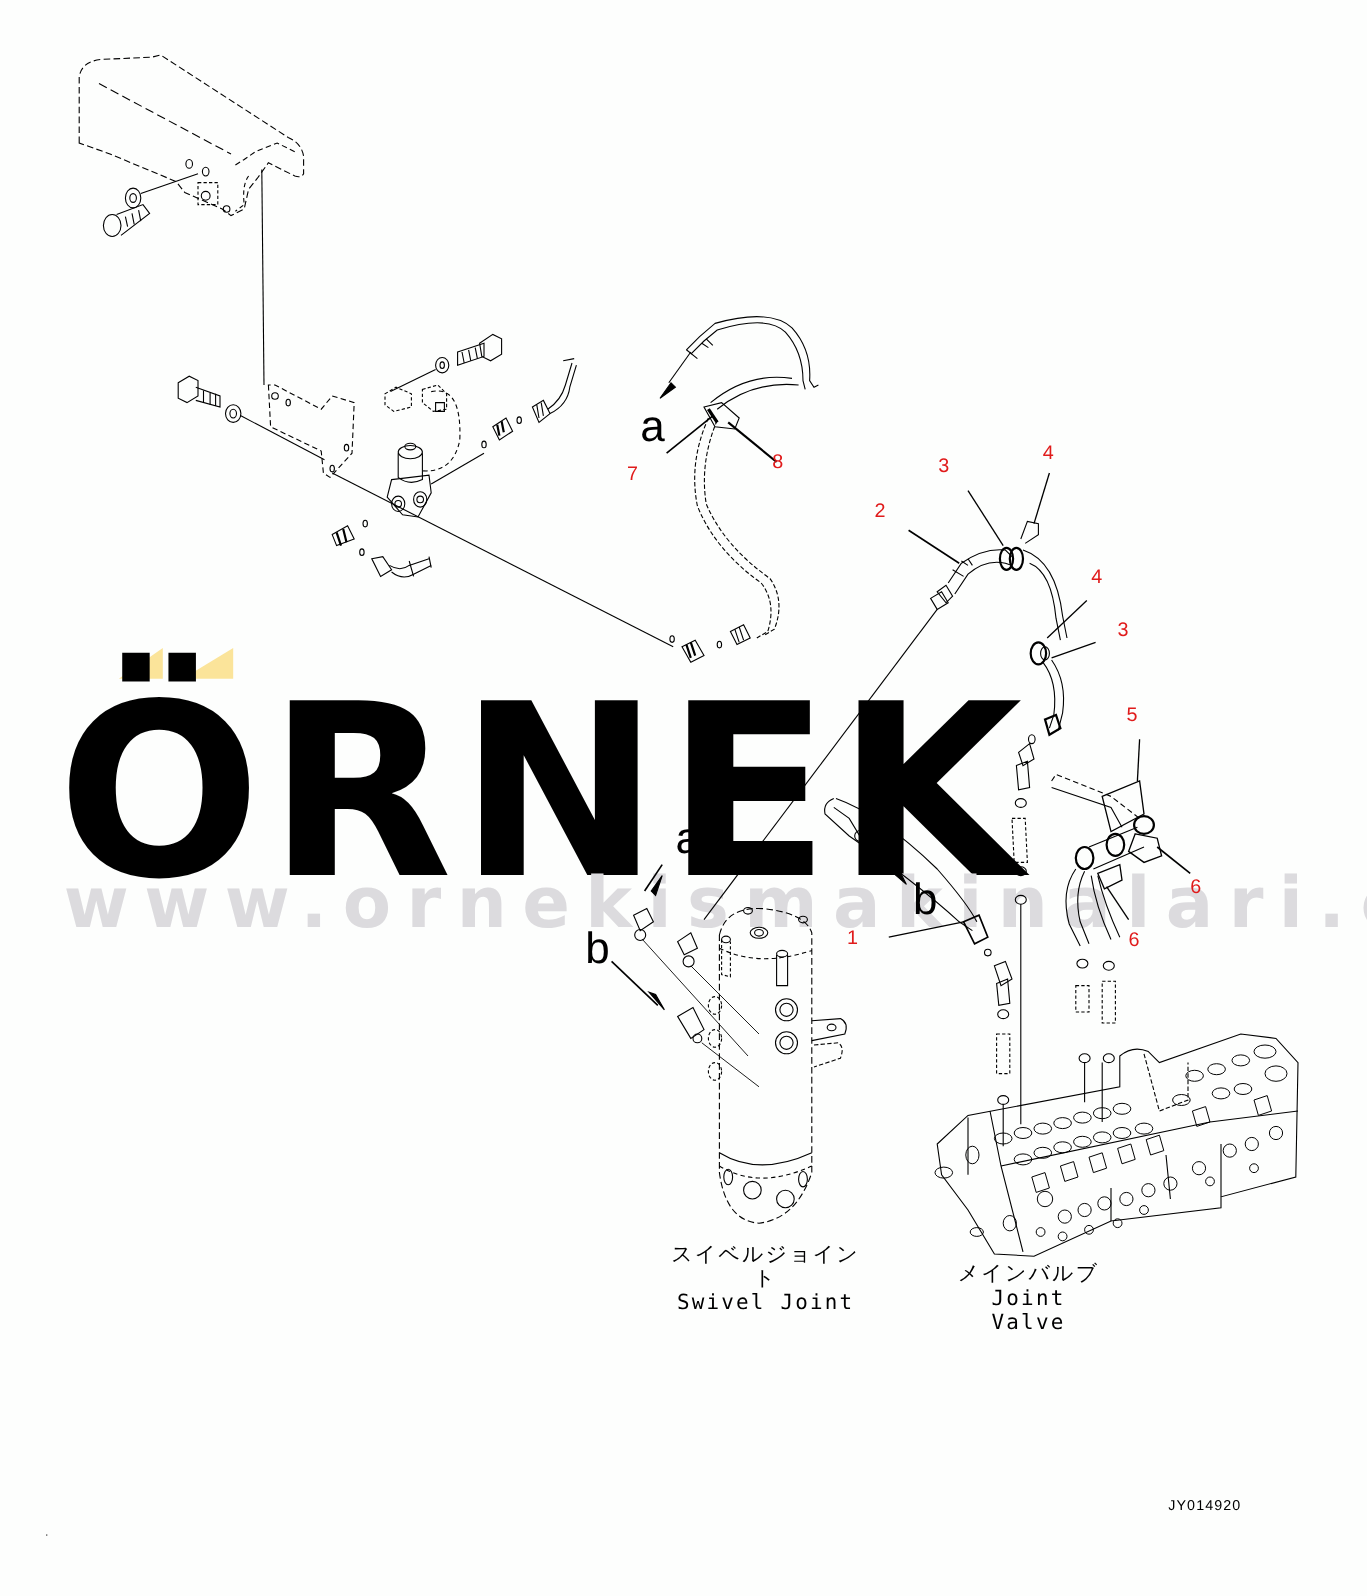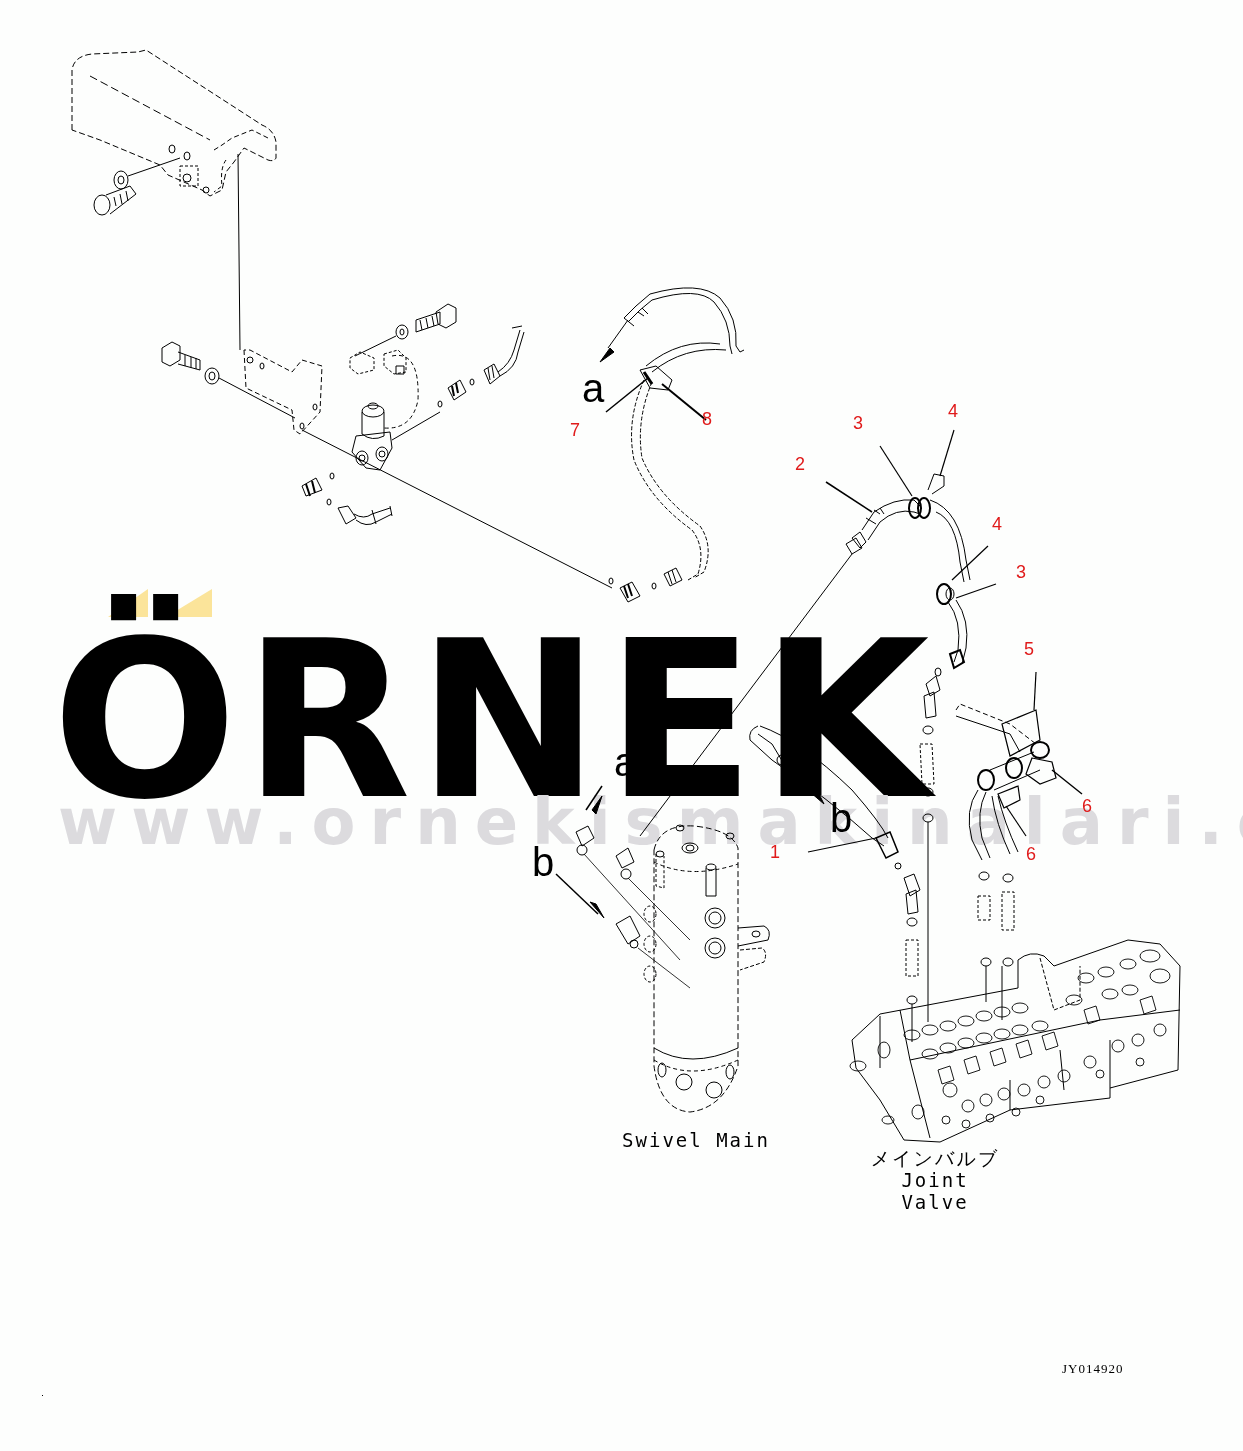--- a/index.html
+++ b/index.html
@@ -3,21 +3,21 @@
 <meta charset="utf-8">
 <style>
   html,body{margin:0;padding:0;background:#fdfefd;}
   body{width:1243px;height:1451px;position:relative;overflow:hidden;font-family:"DejaVu Sans",sans-serif;}
   #canvas{position:absolute;left:0;top:0;width:1243px;height:1451px;}
   .wm-big{position:absolute;left:52px;top:612px;font-family:"DejaVu Sans",sans-serif;font-weight:bold;font-size:218px;line-height:1;color:#000000;letter-spacing:6px;white-space:nowrap;}
   .wm-url{position:absolute;left:58px;top:790px;font-family:"DejaVu Sans",sans-serif;font-weight:bold;font-size:64px;line-height:1;color:#dcdbde;letter-spacing:14px;white-space:nowrap;}
   .callout{position:absolute;font-family:"Liberation Sans",sans-serif;font-size:18px;color:#e01b1b;line-height:1;}
   .letter{position:absolute;font-family:"Liberation Sans",sans-serif;font-size:40px;color:#000;line-height:1;}
   .caption{position:absolute;font-family:"DejaVu Sans Mono",monospace;font-size:19px;color:#000;line-height:1.15;text-align:center;letter-spacing:2px;}
-  .code{position:absolute;font-family:Liberation Serif, serif;font-size:13px;color:#000;letter-spacing:1px;text-align:right;}
+  .code{position:absolute;font-family:Liberation Sans, sans-serif;font-size:13px;color:#000;letter-spacing:1px;text-align:right;}
   svg line, svg path, svg ellipse, svg rect, svg circle, svg polyline, svg polygon{vector-effect:non-scaling-stroke;}
 </style>
 </head>
 <body>
 
 <div id="page">
 
   <div>
     <svg style="position:absolute;left:0;top:0" width="1243" height="1451">
       <polygon points="108,617 148,589 148,617" fill="#fbe49a"></polygon>
@@ -329,21 +329,22 @@
   <div class="callout" style="left:853px;top:414px;">3</div>
   <div class="callout" style="left:948px;top:402px;">4</div>
   <div class="callout" style="left:992px;top:515px;">4</div>
   <div class="callout" style="left:1016px;top:563px;">3</div>
   <div class="callout" style="left:1024px;top:640px;">5</div>
   <div class="callout" style="left:1082px;top:797px;">6</div>
   <div class="callout" style="left:1026px;top:845px;">6</div>
   <div class="callout" style="left:770px;top:843px;">1</div>
 
   <div class="caption" style="left:606px;top:1130px;width:180px;">
-    <div>Swivel Main</div>
+    <div>スイベルジョイント</div>
+    <div>Swivel Joint</div>
   </div>
   <div class="caption" style="left:862px;top:1148px;width:146px;">
     <div>メインバルブ</div>
     <div>Joint Valve</div>
   </div>
 
   <div class="code" style="left:1062px;top:1361px;">JY014920</div>
 </div>
 
 </body></html>

